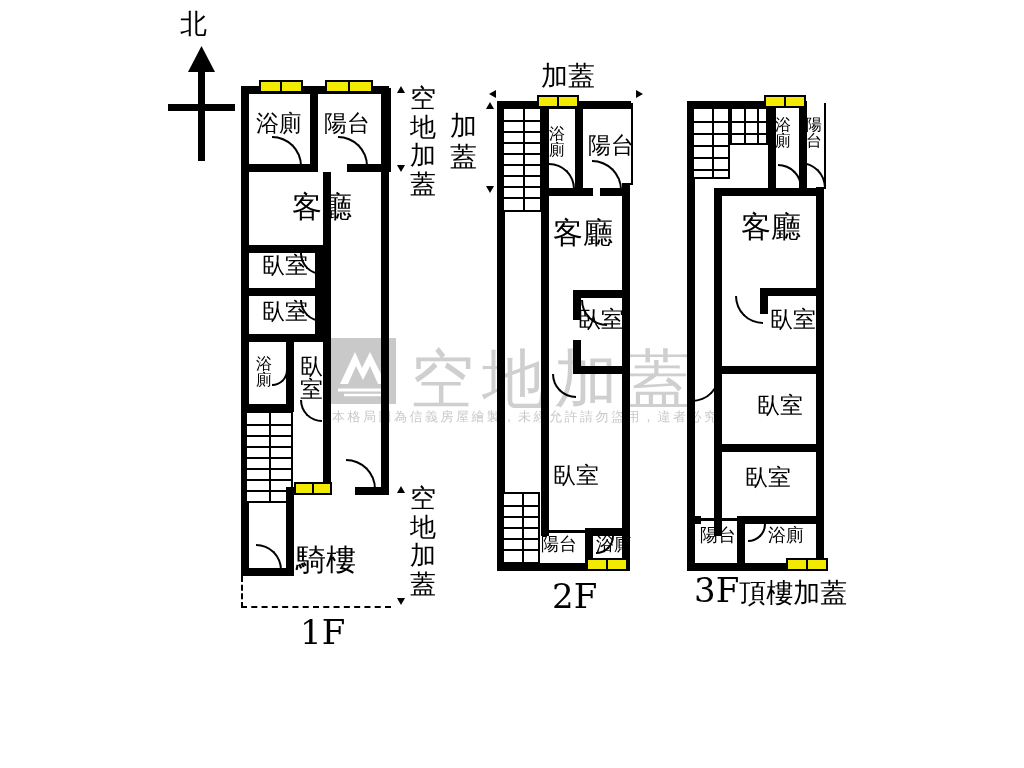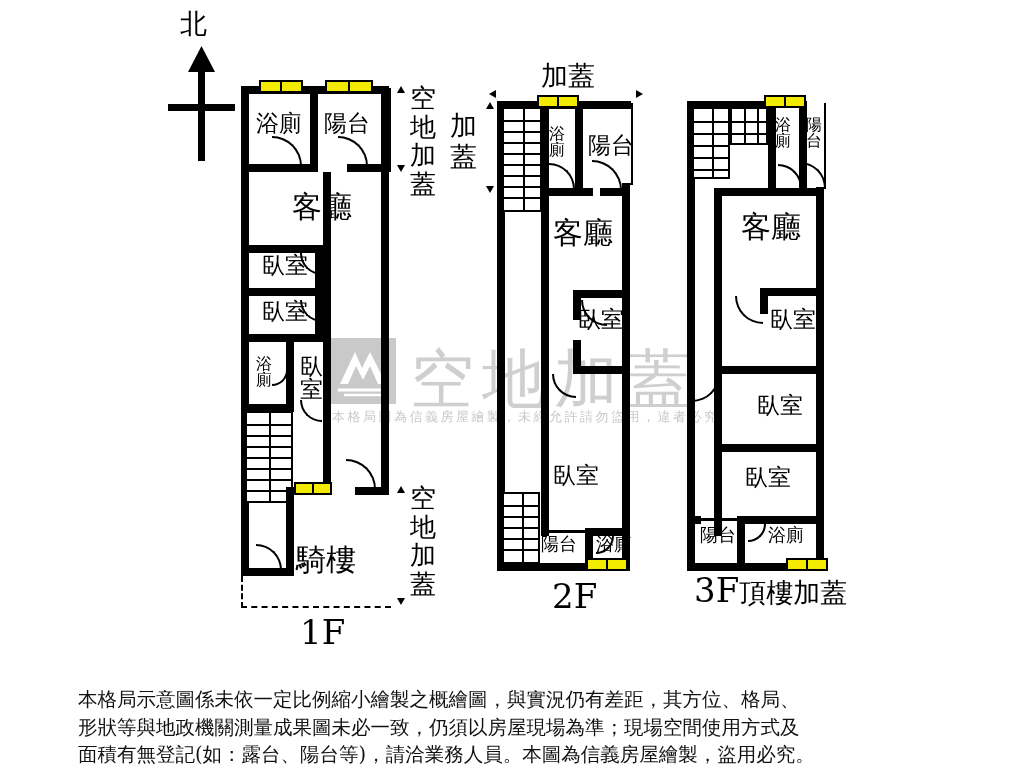--- a/index.html
+++ b/index.html
@@ -329,19 +329,14 @@
     <div class="door br" style="left:748px;top:524px;width:18px;height:18px;"></div>
 
     <div class="room-label sm" style="left:700px;top:526px;font-size:18px;">陽台</div>
     <div class="room-label sm" style="left:768px;top:526px;font-size:18px;">浴廁</div>
 
     <div class="floor-tag" style="left:694px;top:570px;">
       <span>3F</span><span class="cjk">頂樓加蓋</span>
     </div>
   </div>
 
-  <div id="disclaimer">
-    <div>本格局示意圖係未依一定比例縮小繪製之概繪圖，與實況仍有差距，其方位、格局、</div>
-    <div>形狀等與地政機關測量成果圖未必一致，仍須以房屋現場為準；現場空間使用方式及</div>
-    <div>面積有無登記(如：露台、陽台等)，請洽業務人員。本圖為信義房屋繪製，盜用必究。</div>
-  </div>
 
 </div>
 
 </body></html>

